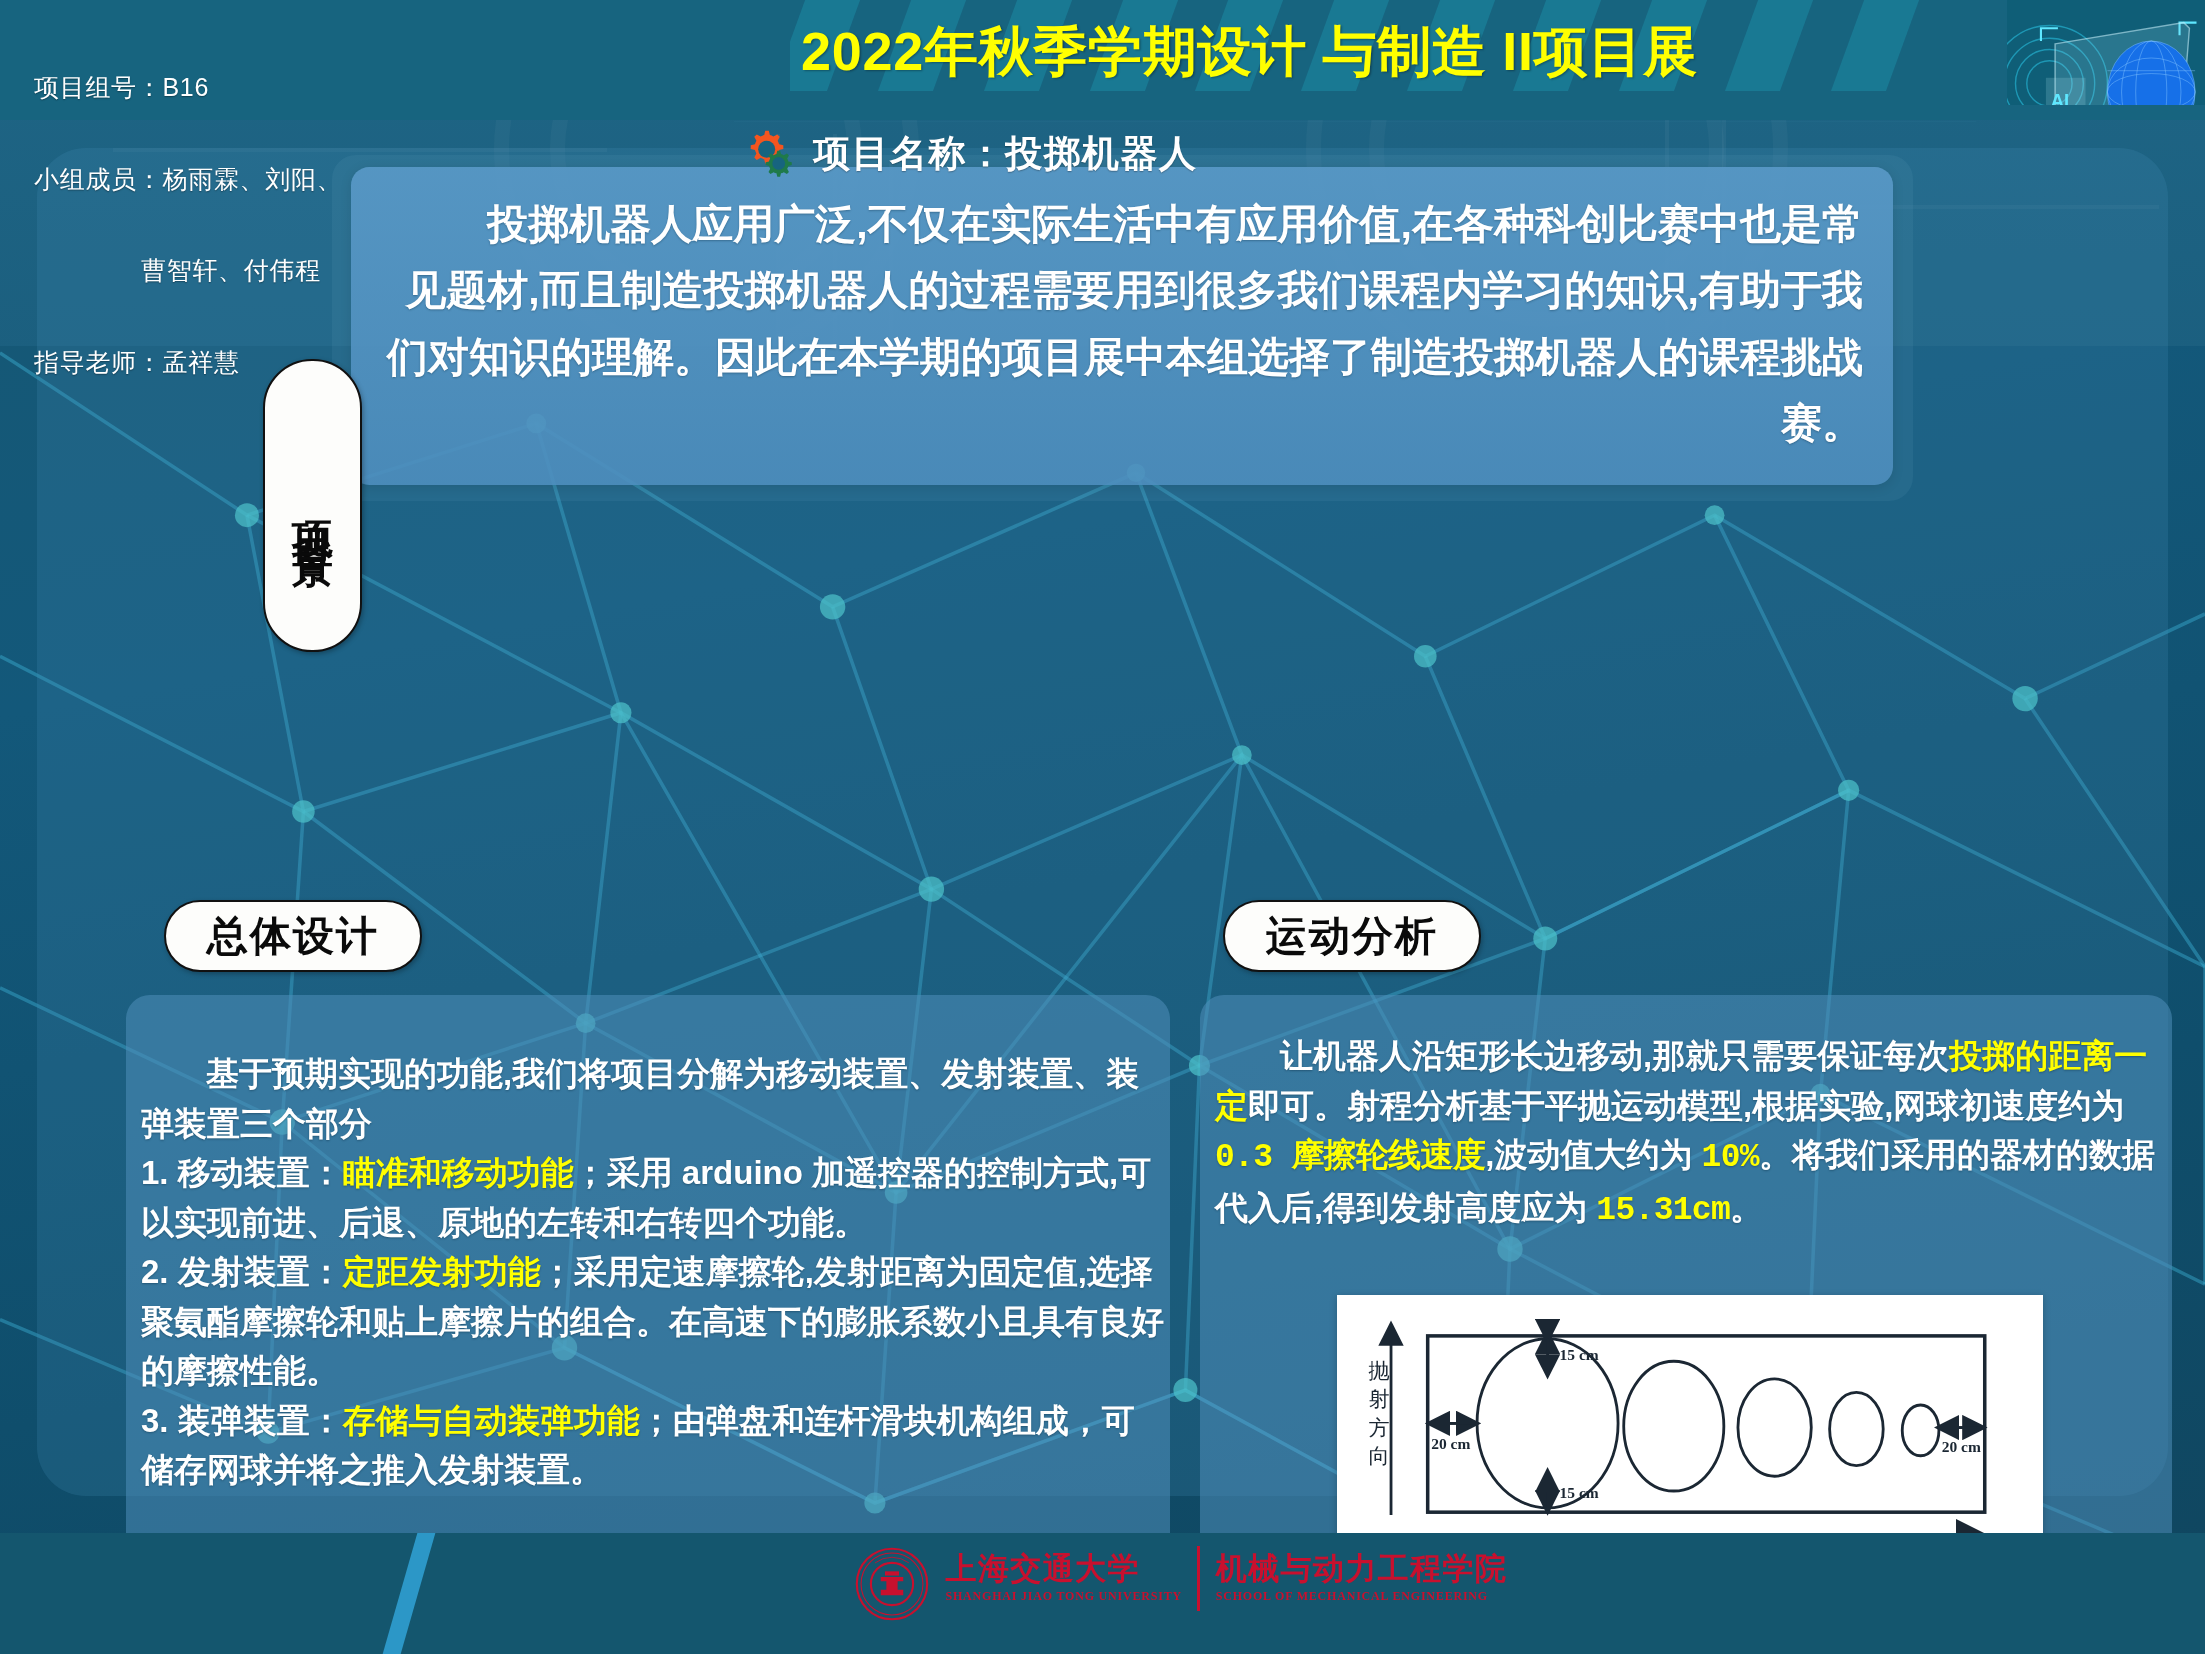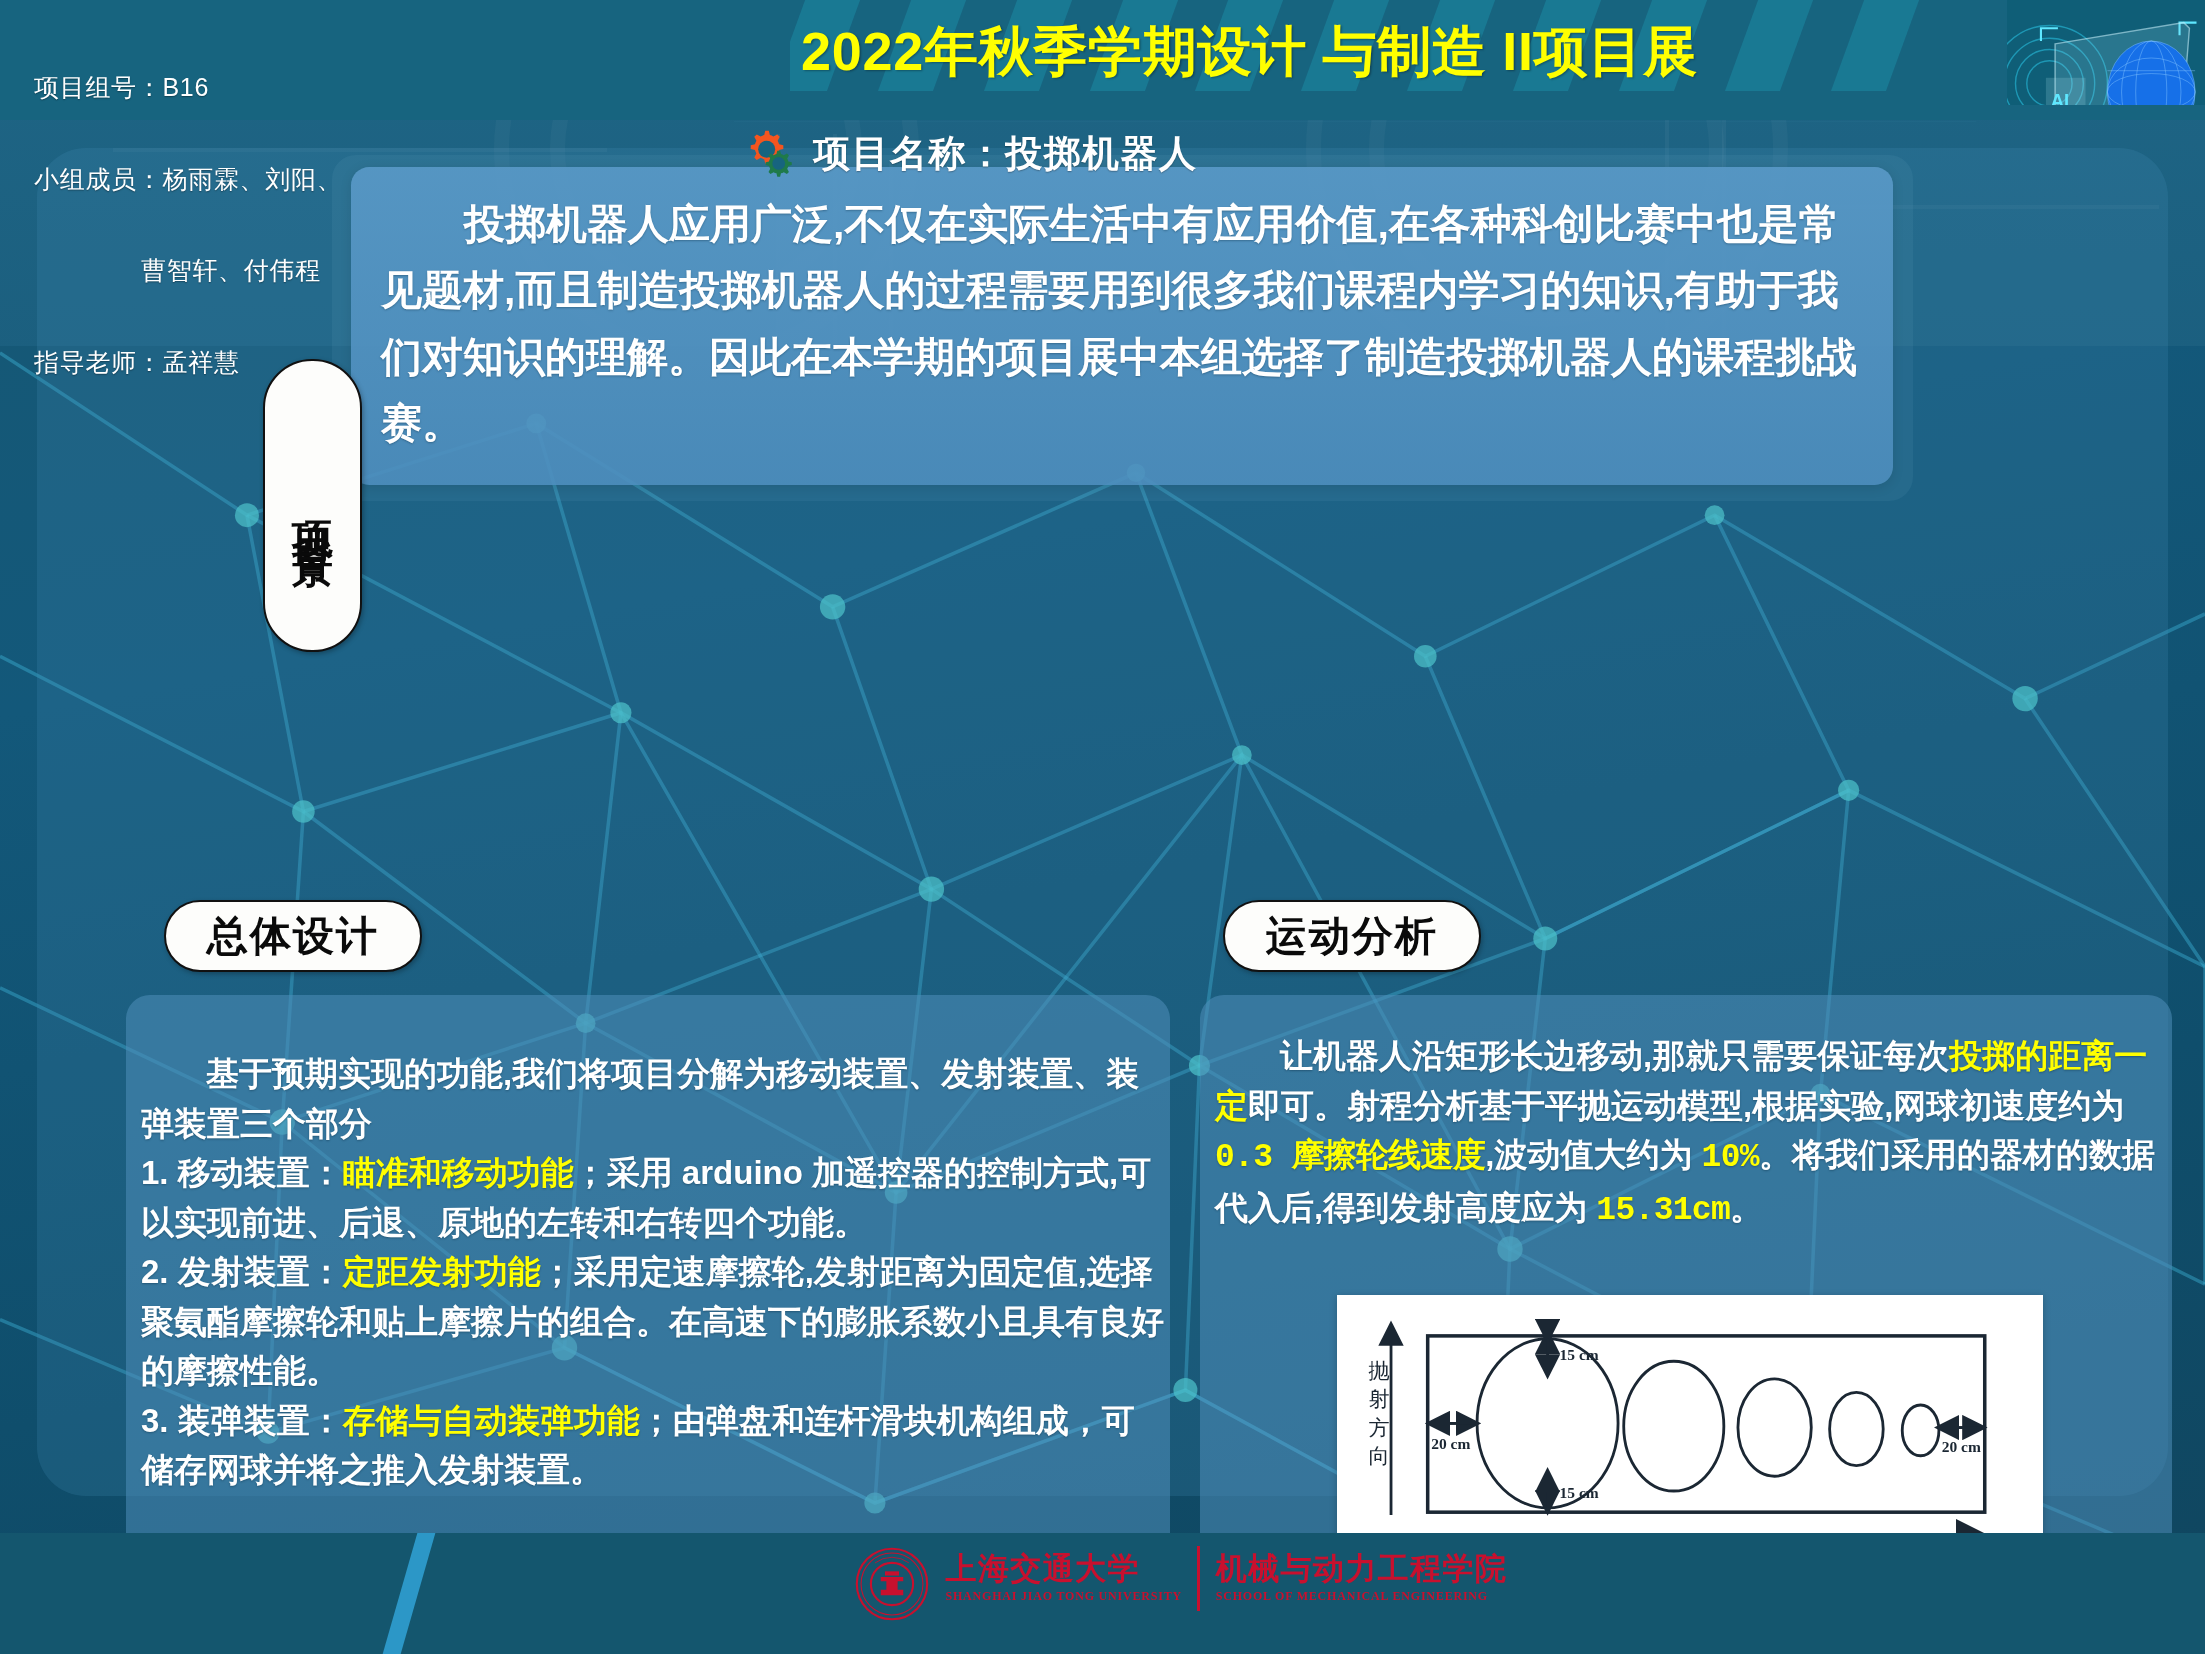--- a/index.html
+++ b/index.html
@@ -163,20 +163,21 @@
   }
   .bg-text {
     position: absolute; left: 381px; top: 71px;
     width: 1482px;
     color: #ffffff;
     font-size: 41px;
     font-weight: bold;
     line-height: 1.62;
     letter-spacing: 0px;
     text-shadow: 0 1.4px 2.1px rgba(10,40,60,.35);
+    text-align: right;
   }
   .bg-text .indent { display: inline-block; width: 83px; }
 
   
   .pill-h {
     position: absolute;
     background: #fdfdfb;
     border: 2.1px solid #111;
     border-radius: 41px;
     display: flex; align-items: center; justify-content: center;

